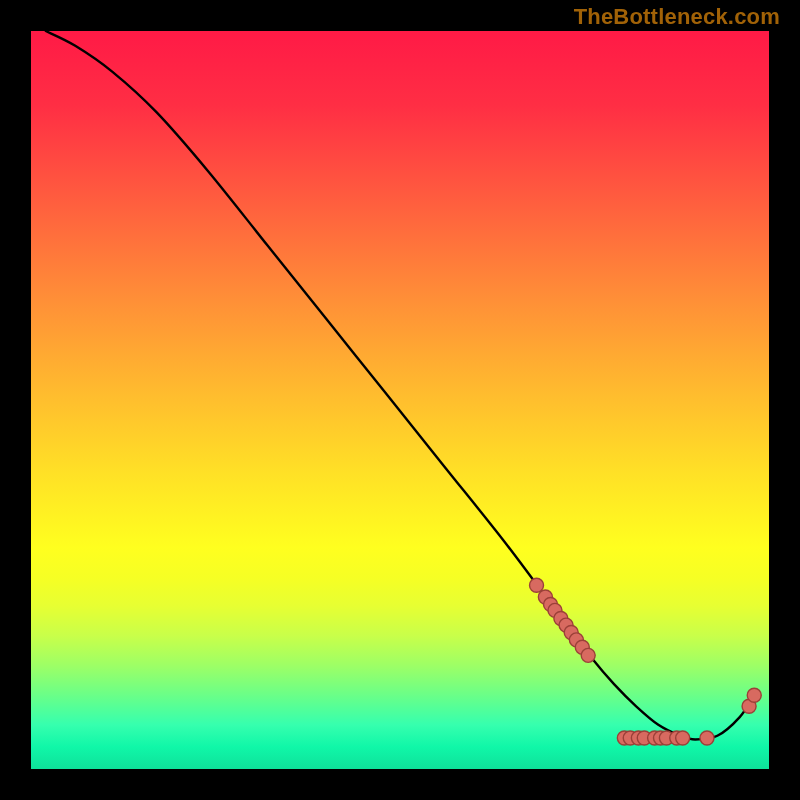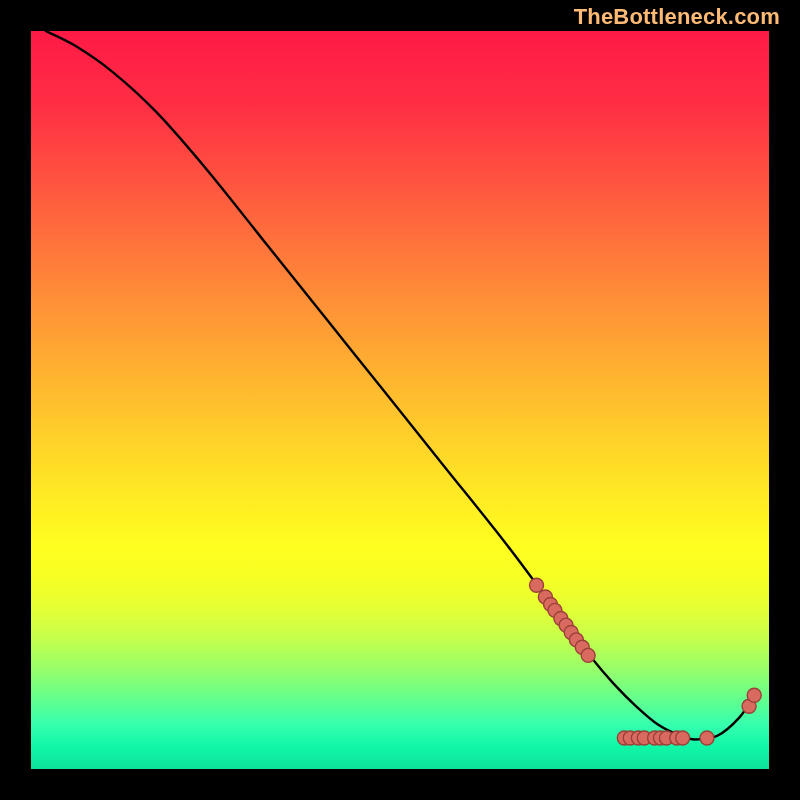--- a/index.html
+++ b/index.html
@@ -50,21 +50,21 @@
     width: 738px;
     height: 738px;
   }
   .watermark {
     position: absolute;
     top: 4px;
     right: 20px;
     font-family: Arial, Helvetica, sans-serif;
     font-size: 22px;
     font-weight: 600;
-    color: #fdba74;
+    color: #a16207;
     letter-spacing: 0.2px;
   }
 </style>
 </head>
 <body>
 
 <div class="gradient"></div>
 
 <svg class="overlay" viewBox="0 0 738 738">
   <g id="curve-layer">

